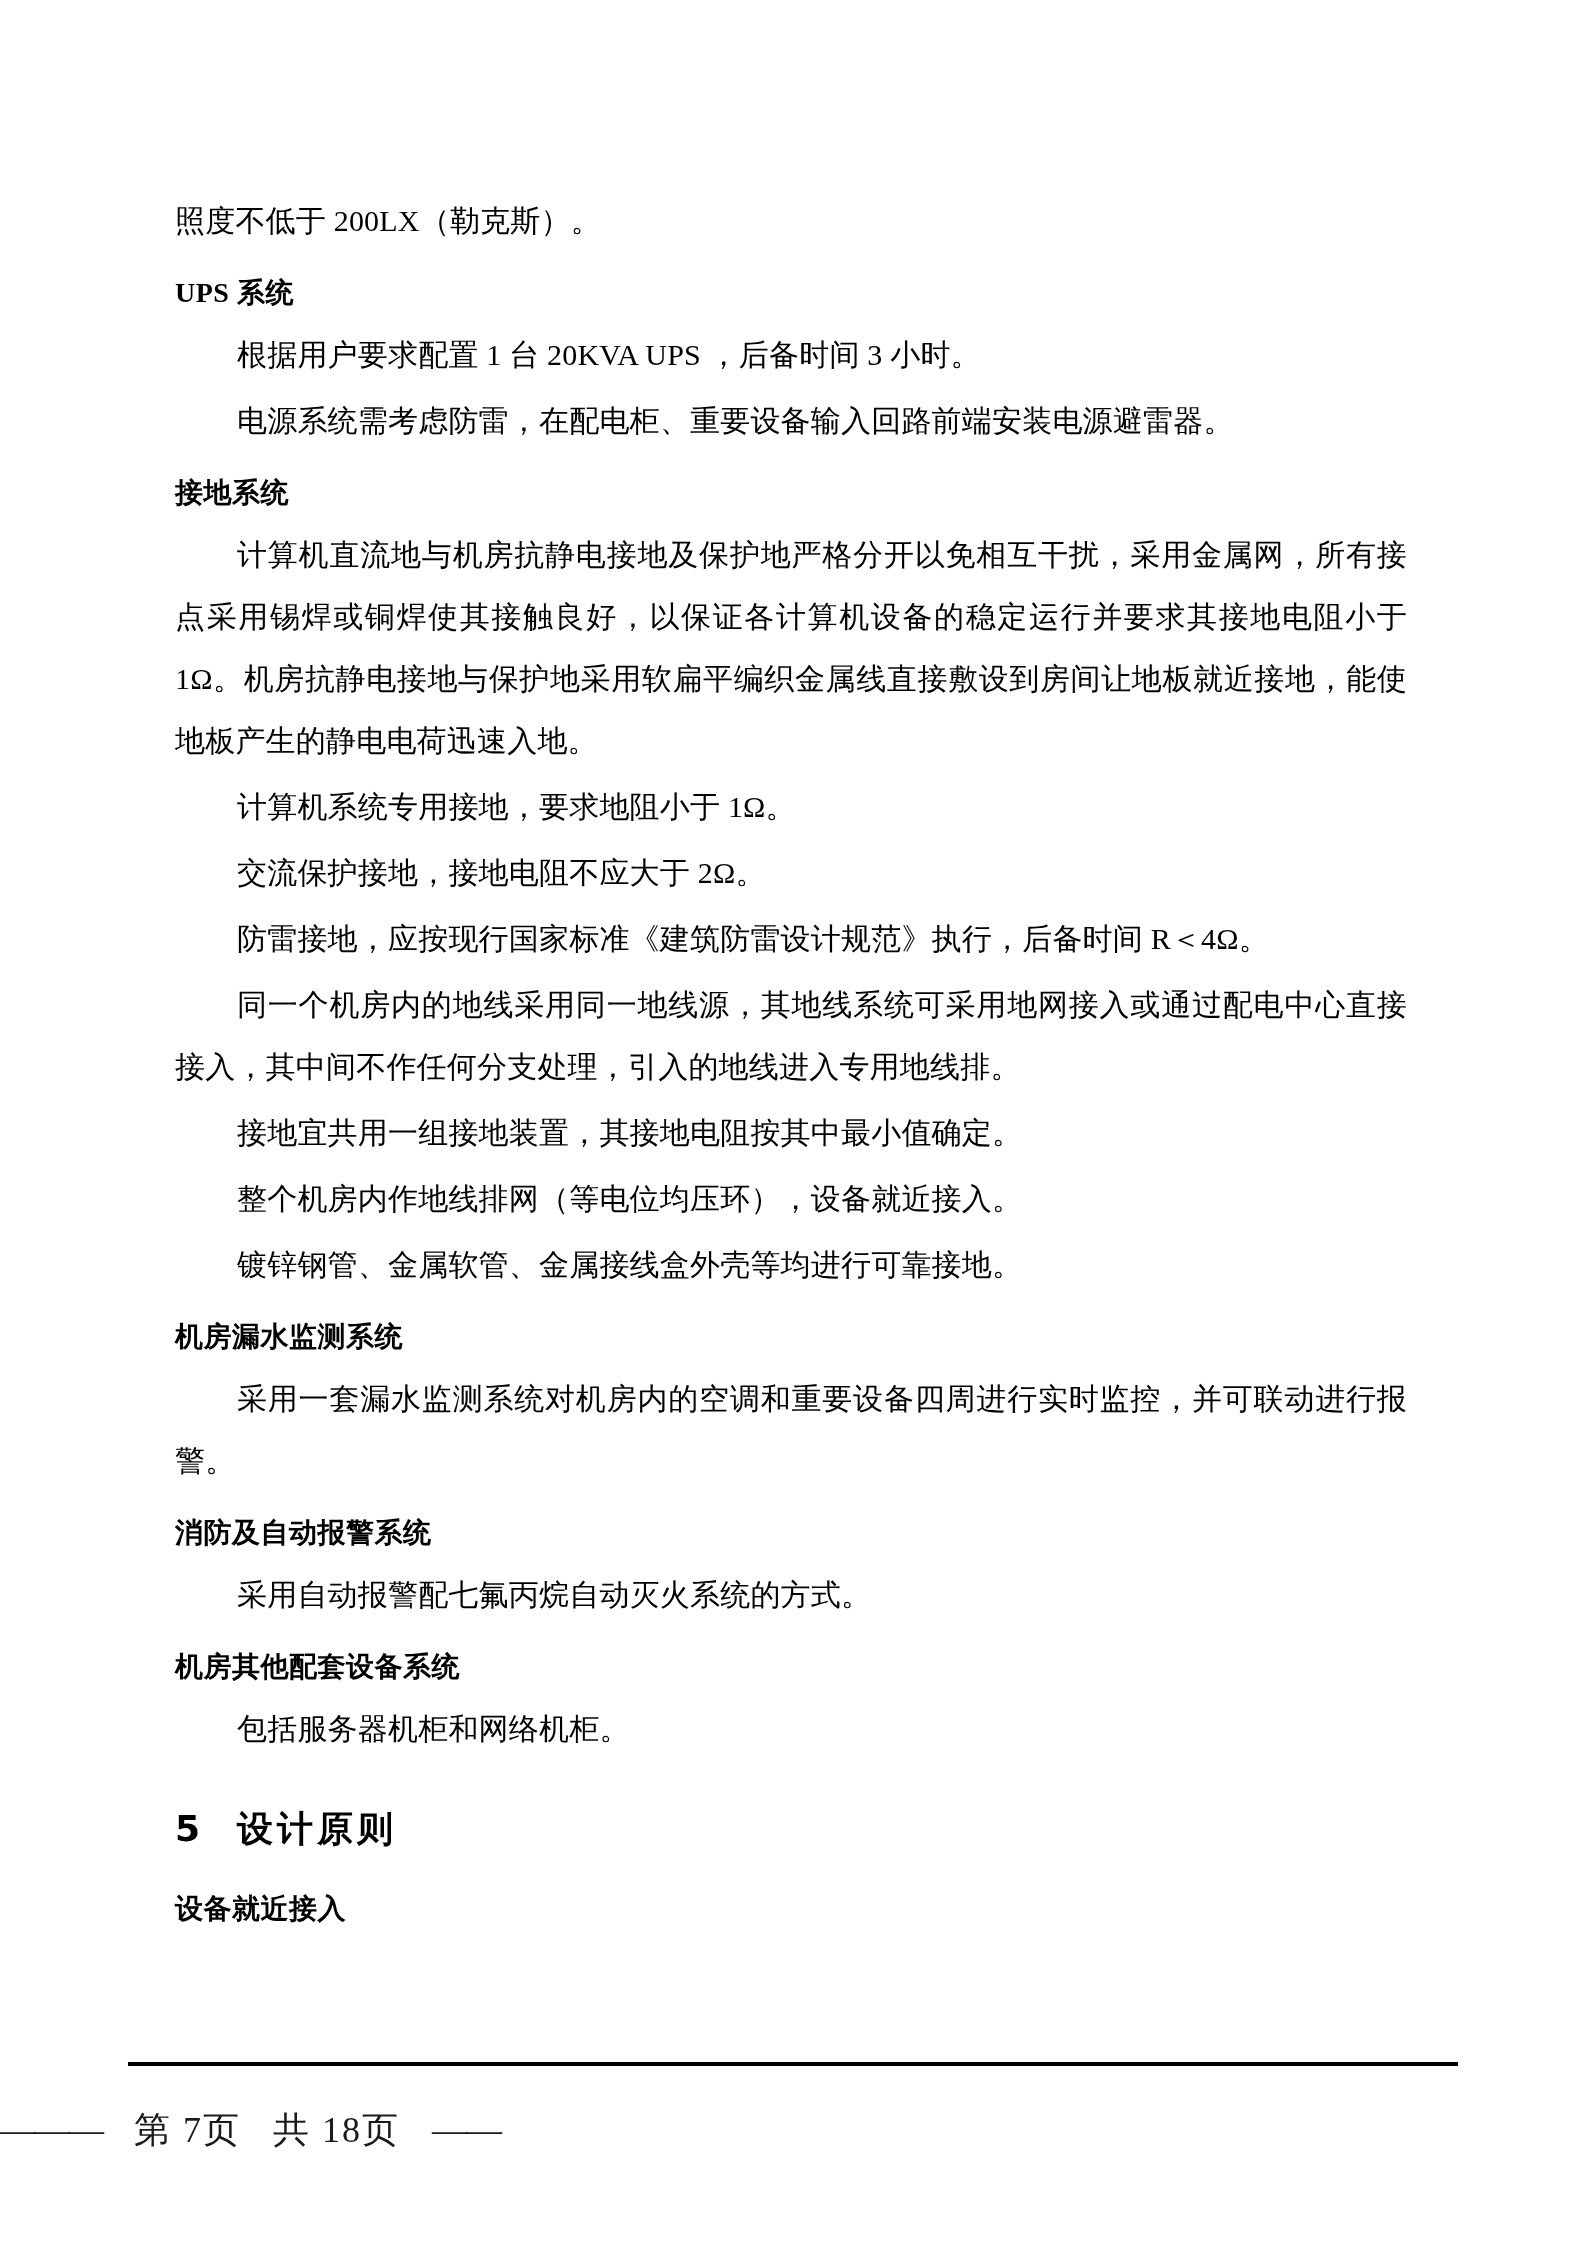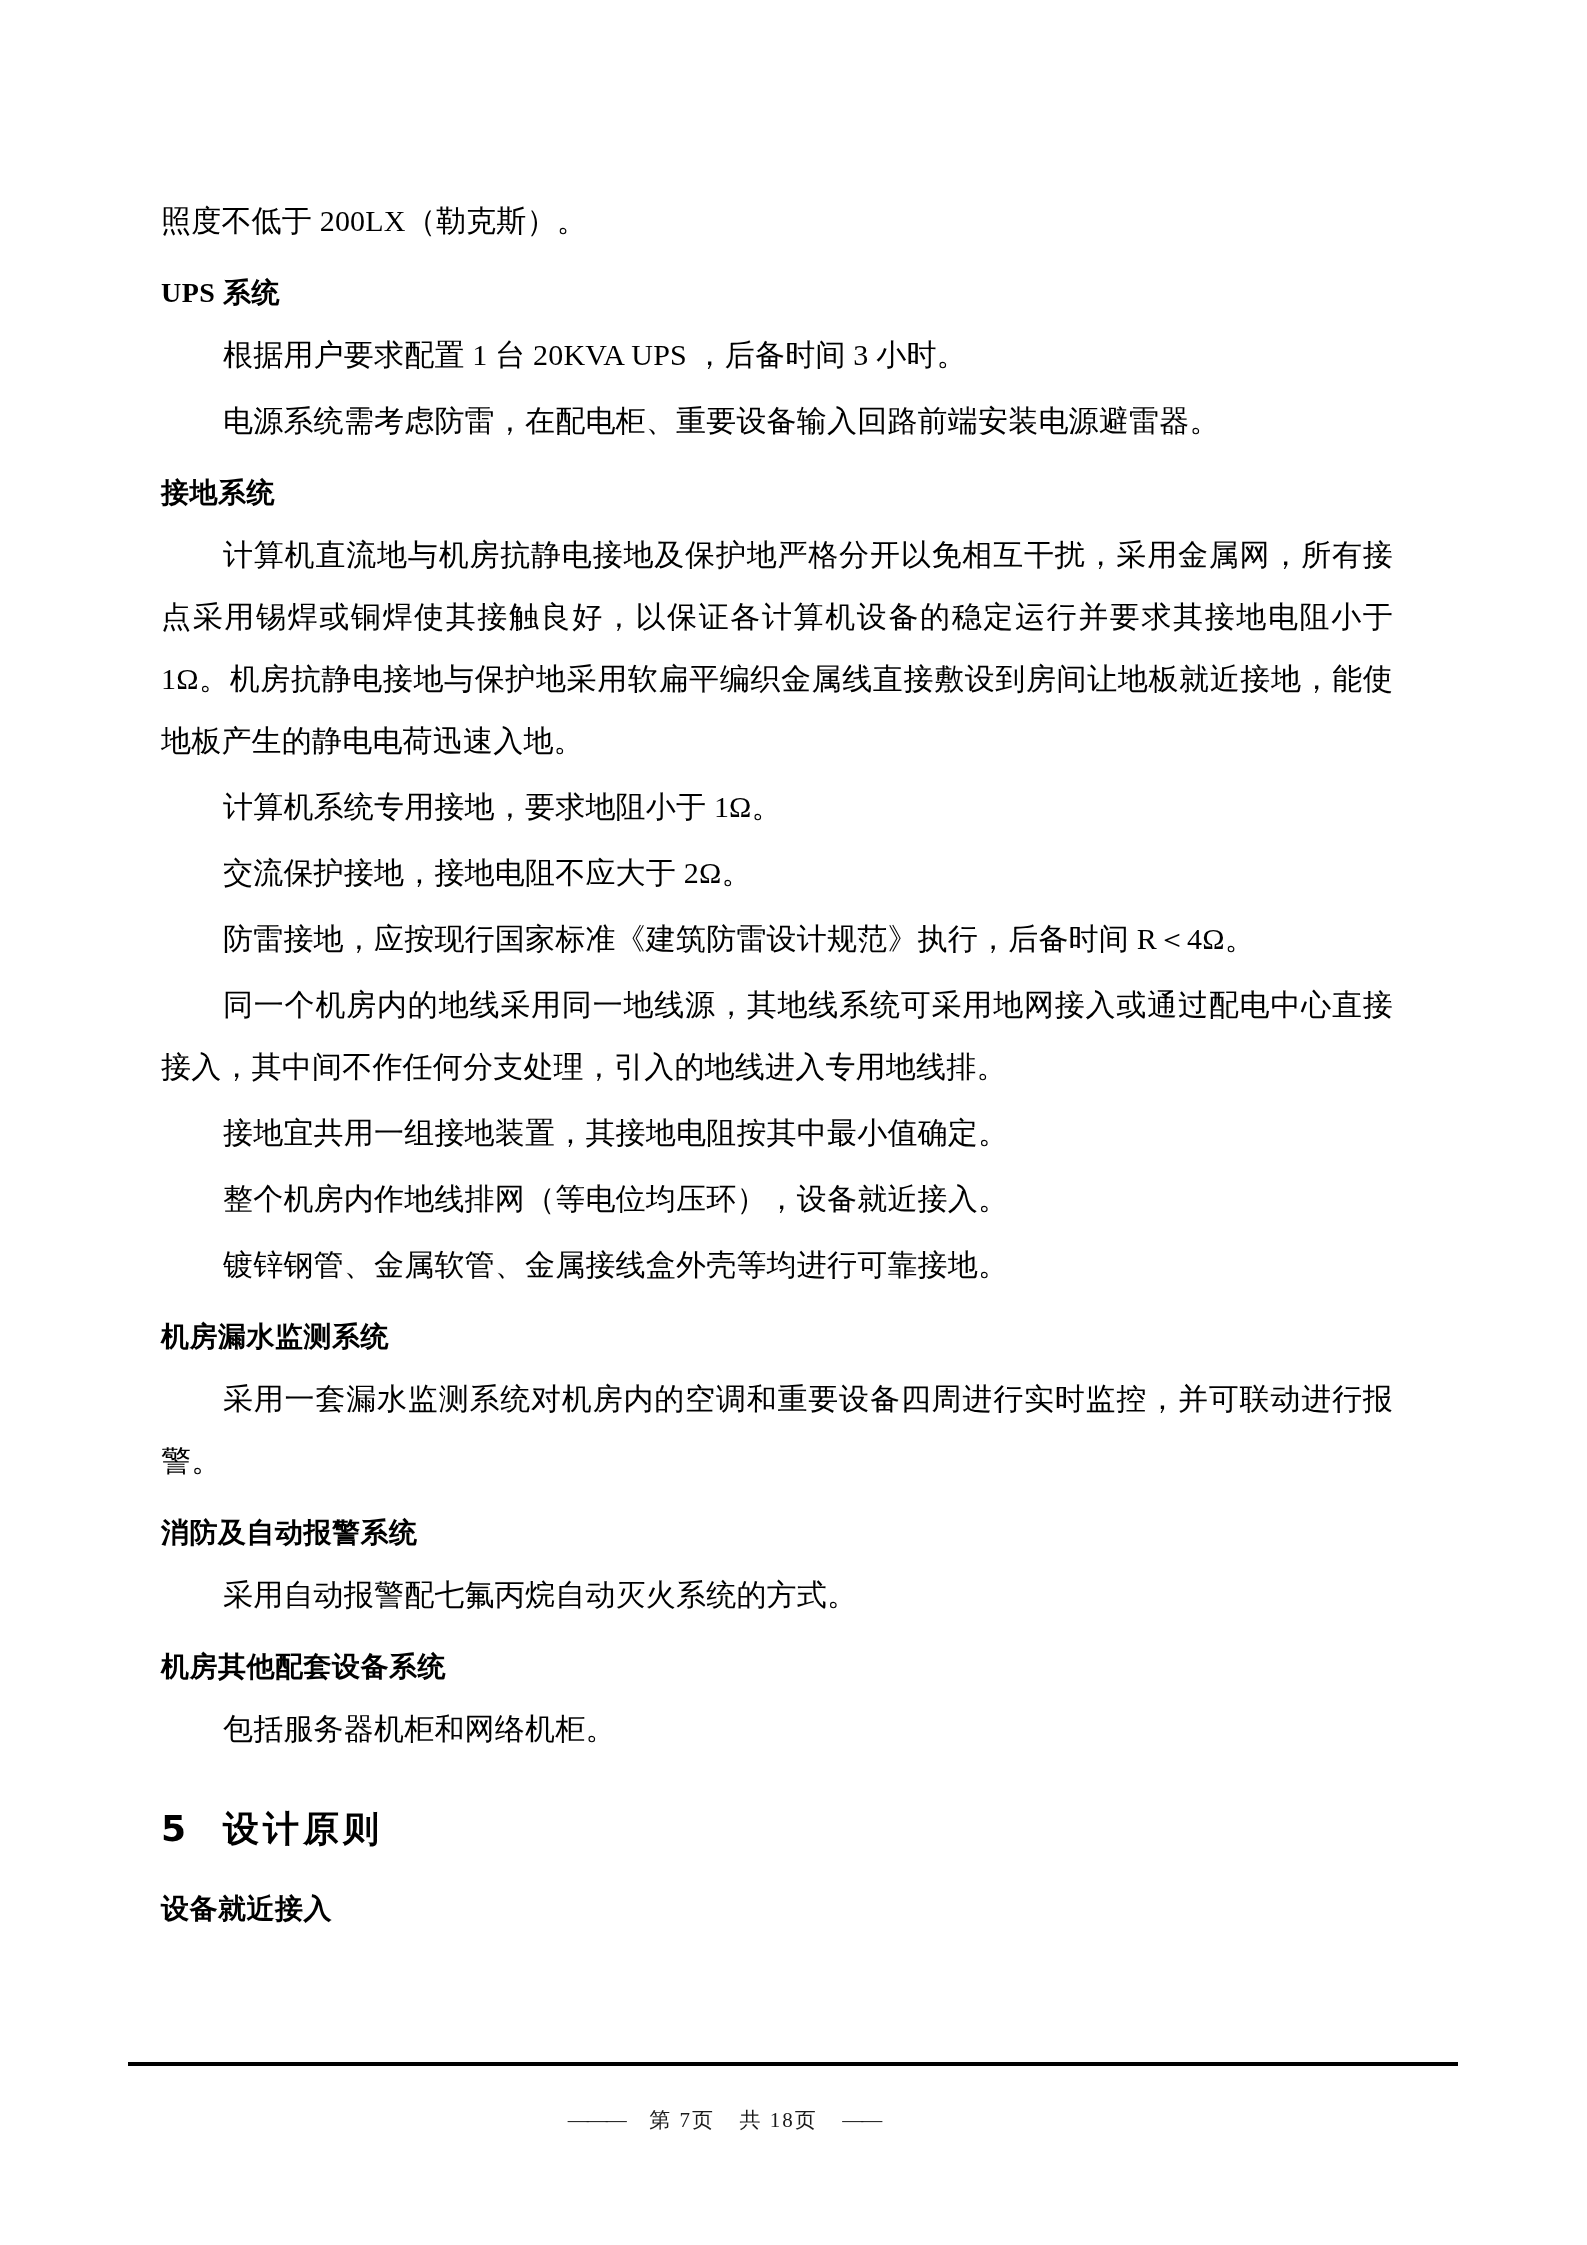--- a/index.html
+++ b/index.html
@@ -17,21 +17,21 @@
   .page {
     position: relative;
     width: 1587px;
     height: 2245px;
     box-sizing: border-box;
     padding: 0;
     overflow: hidden;
   }
   .content {
     position: absolute;
-    left: 161px;
+    left: 175px;
     top: 190px;
     width: 1232px;
   }
 
   
   .para {
     font-size: 30px;
     line-height: 62px;
     text-align: justify;
     text-justify: inter-ideograph;
@@ -84,22 +84,21 @@
     top: 0;
     width: 1330px;
     height: 4px;
     background: #000000;
   }
   .footer-text {
     position: absolute;
     left: 0;
     top: 44px;
     width: 1448px;
-    text-align: center;
-    font-size: 21px;
+    font-size: 36px;
     letter-spacing: 2px;
     color: #1a1a1a;
   }
   .footer-text .dash { letter-spacing: -2px; }
   .footer-text .gap { display: inline-block; width: 10px; }
 </style>
 </head>
 <body>
 
 <div class="page">

